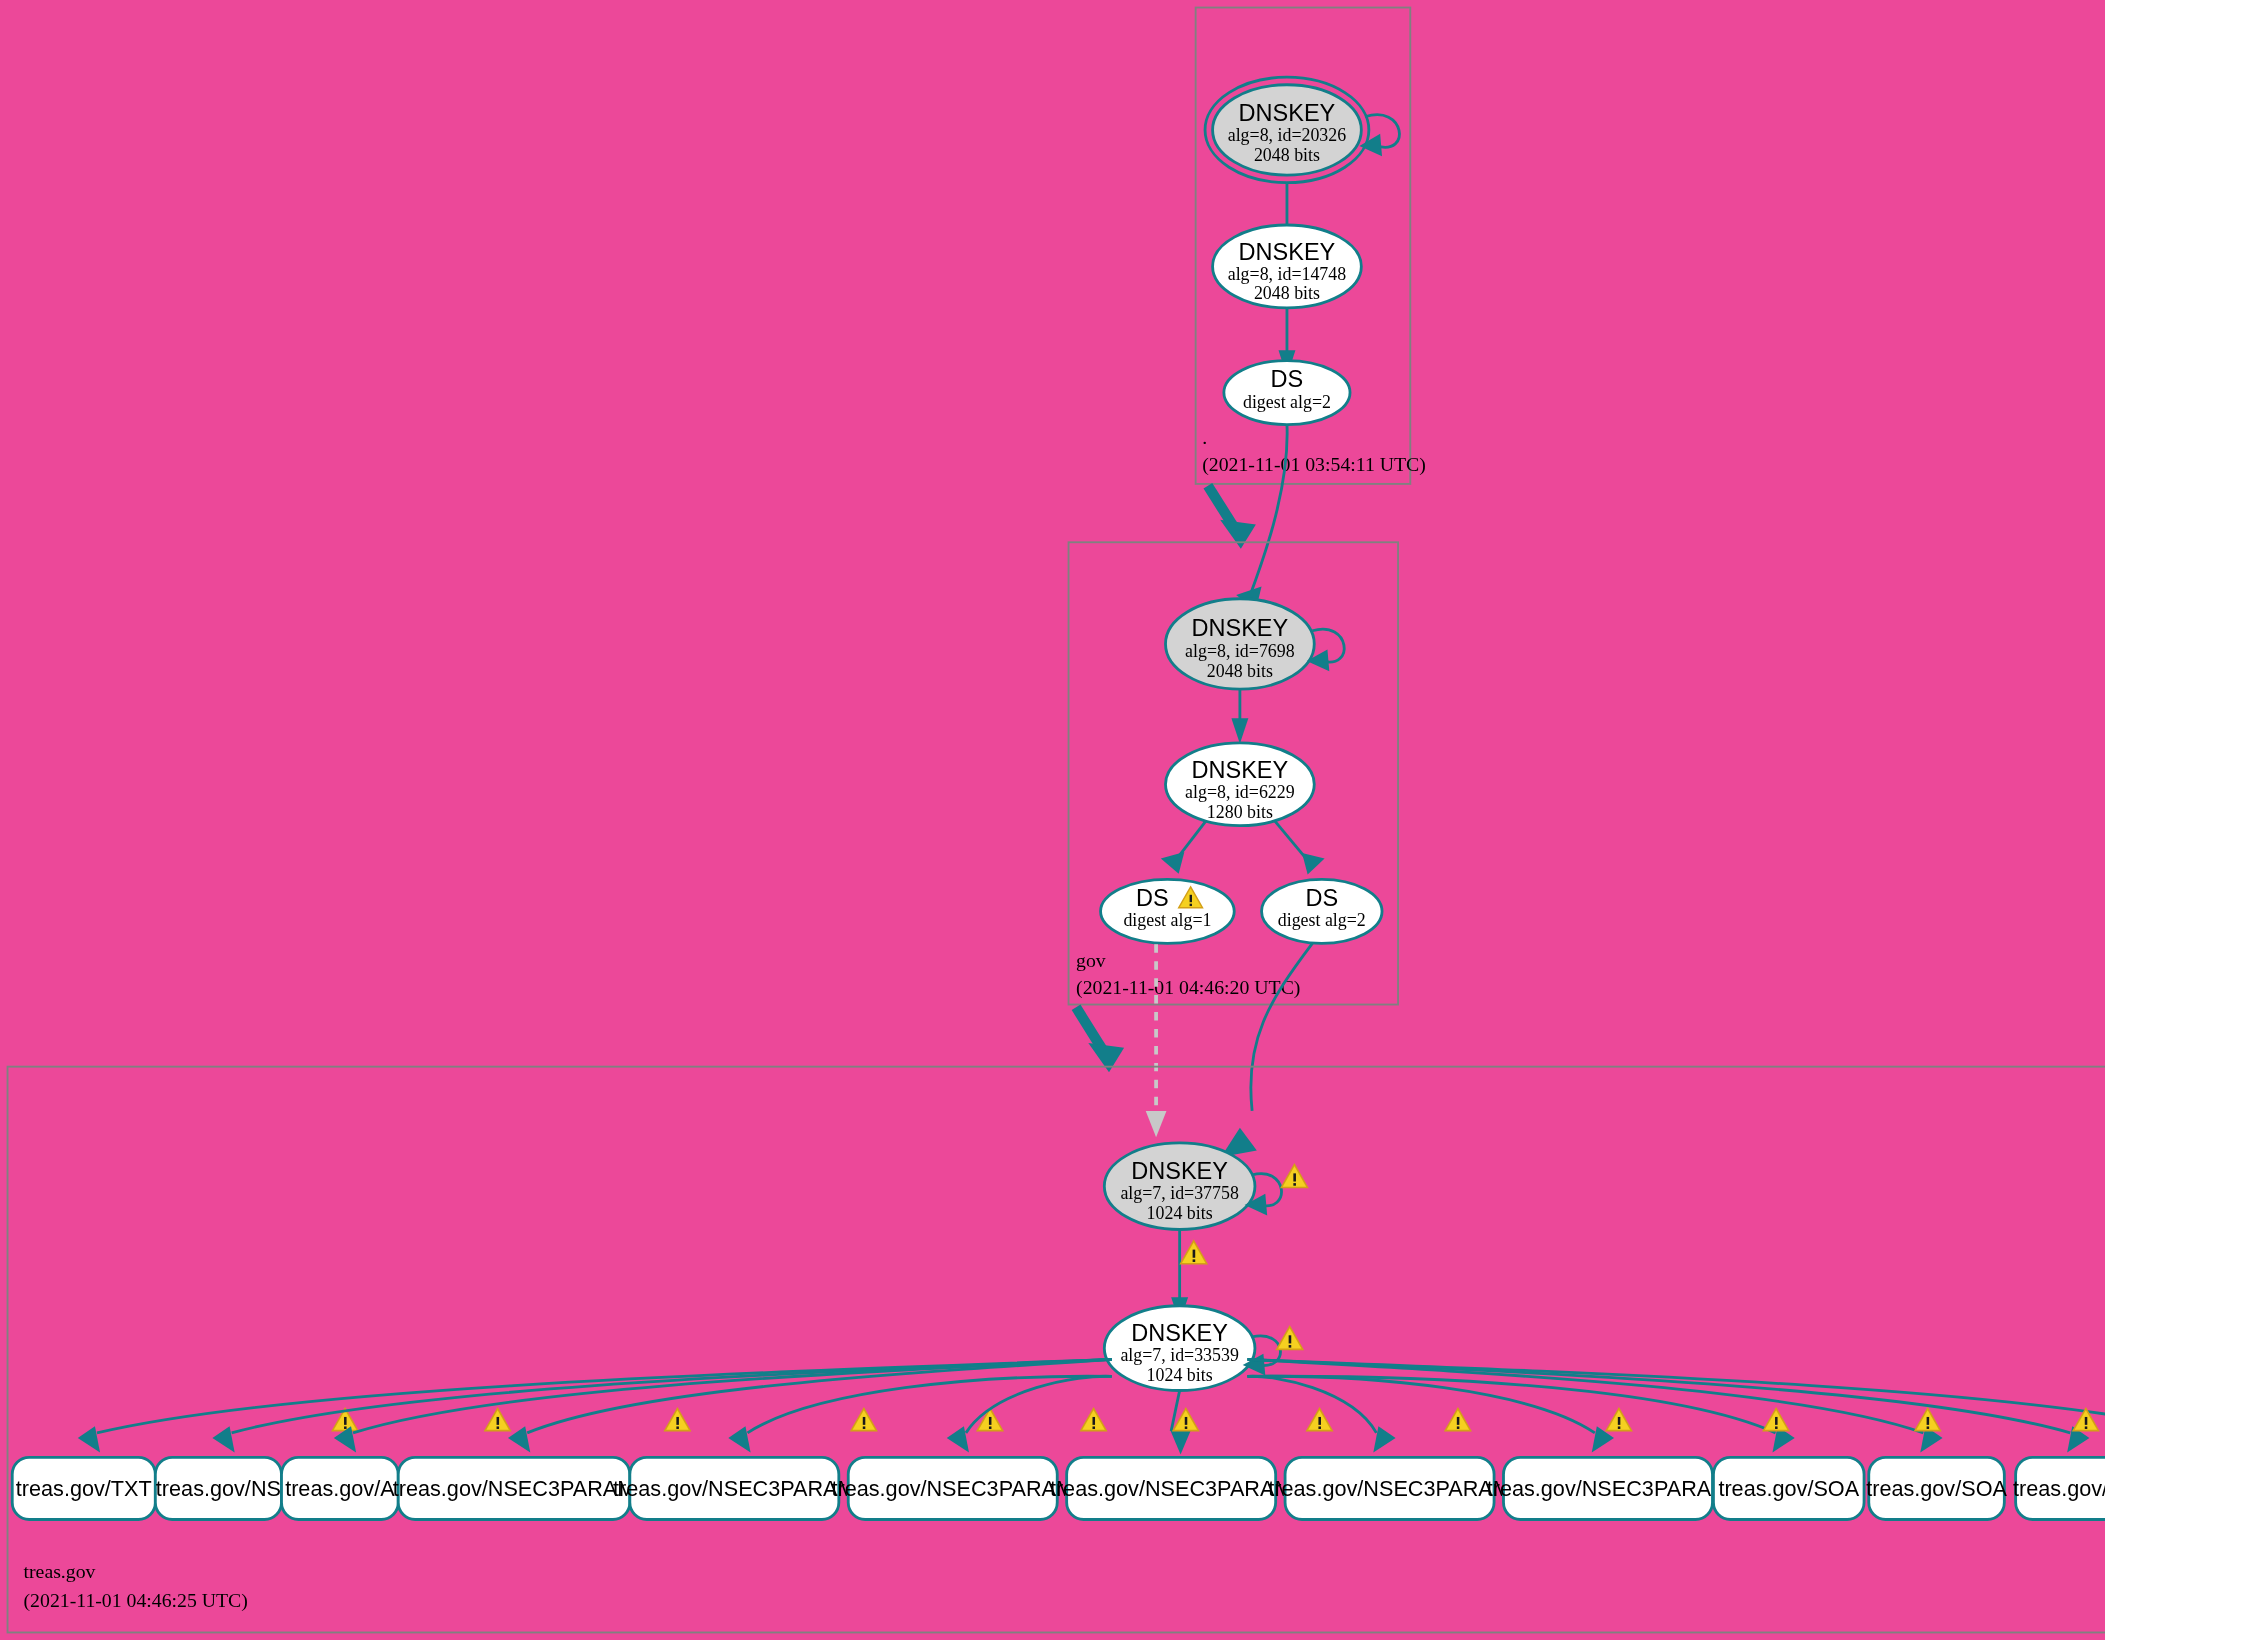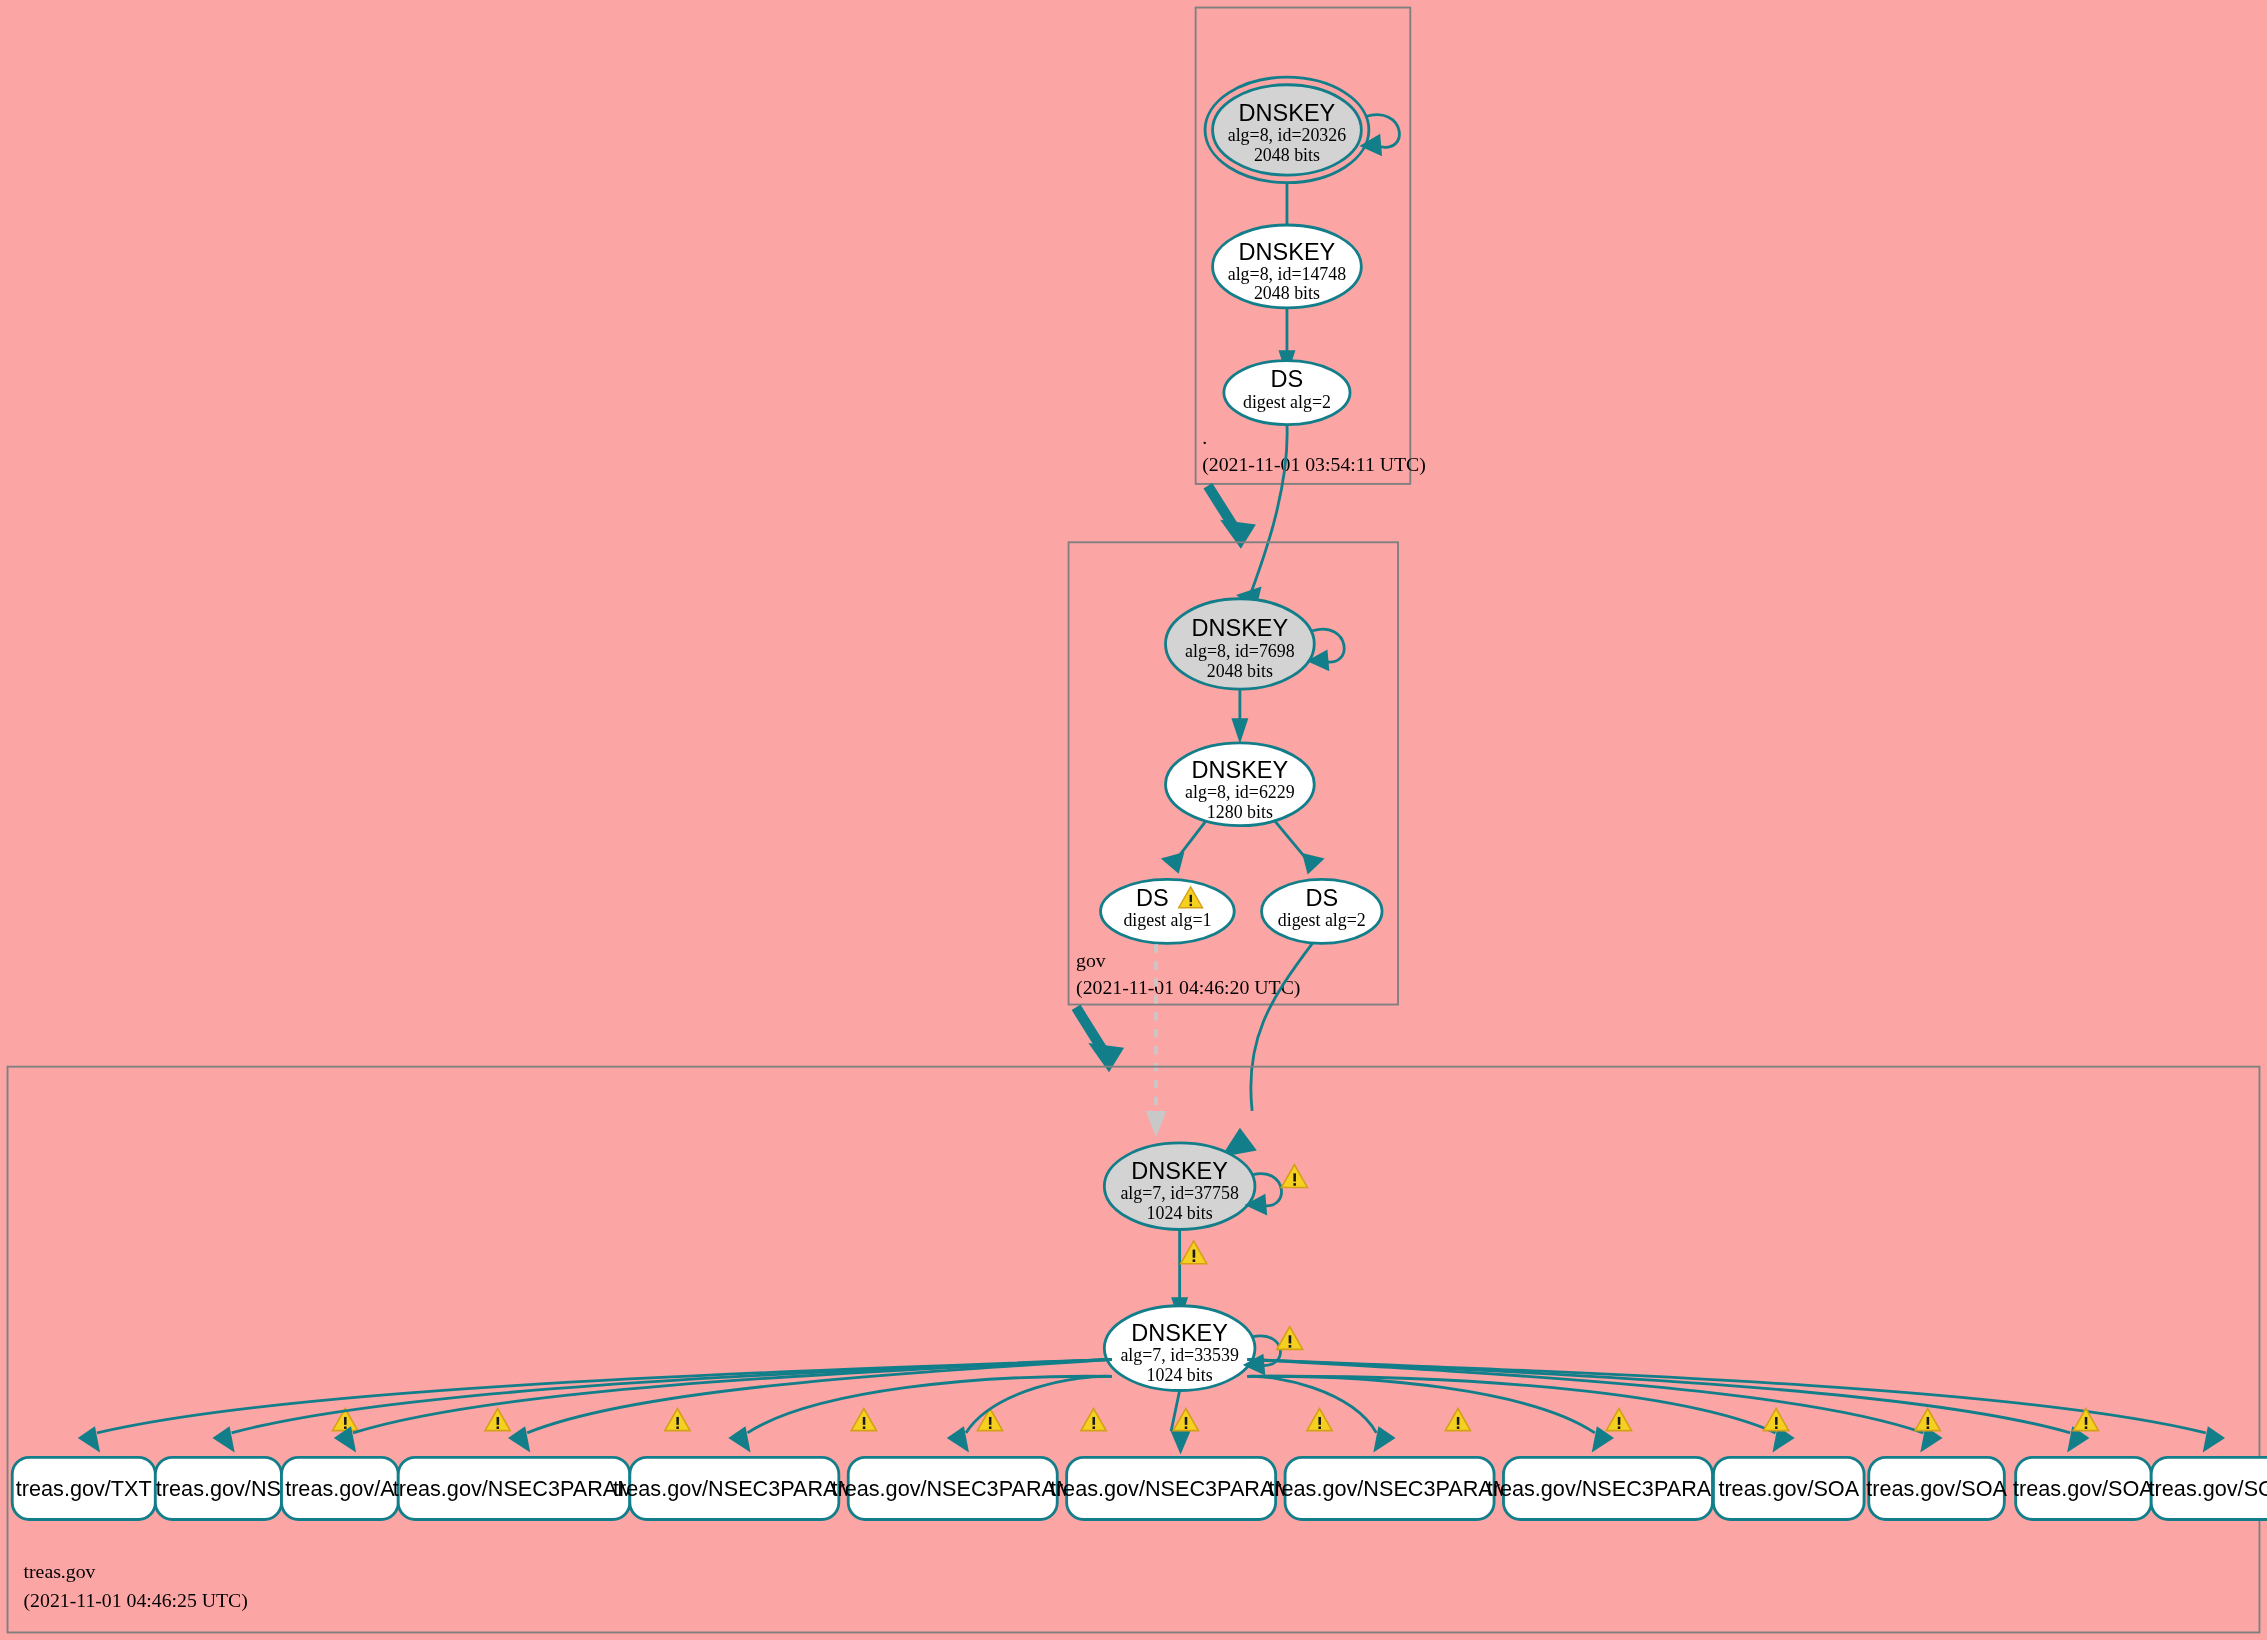--- a/index.html
+++ b/index.html
@@ -3,23 +3,23 @@
 <meta charset="utf-8">
 <style>
   * { box-sizing: border-box; }
   html, body {
     margin: 0; padding: 0;
     background: #ffffff;
     font-family: "Liberation Sans", sans-serif;
   }
   #stage {
     position: relative;
-    width: 2267px;
+    width: 2105px;
     height: 1640px;
-    background: #fca5a5;
+    background: #ec4899;
     overflow: hidden;
   }
   #graph-svg {
     position: absolute;
     left: 0; top: 0;
     width: 2267px;
     height: 1640px;
   }
   .zone-box {
     fill: none;

